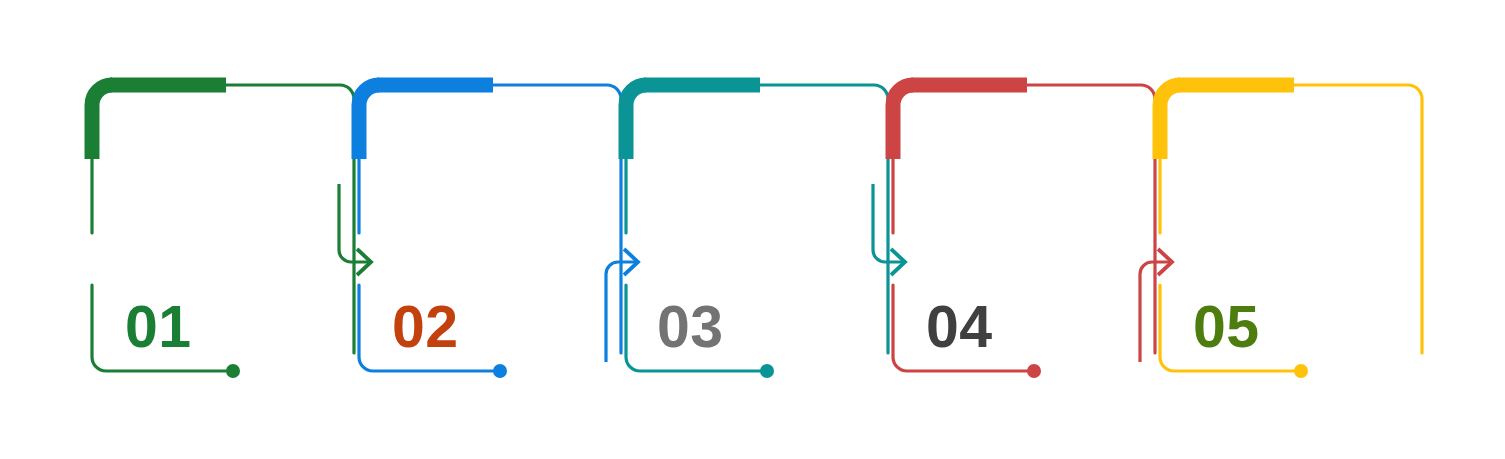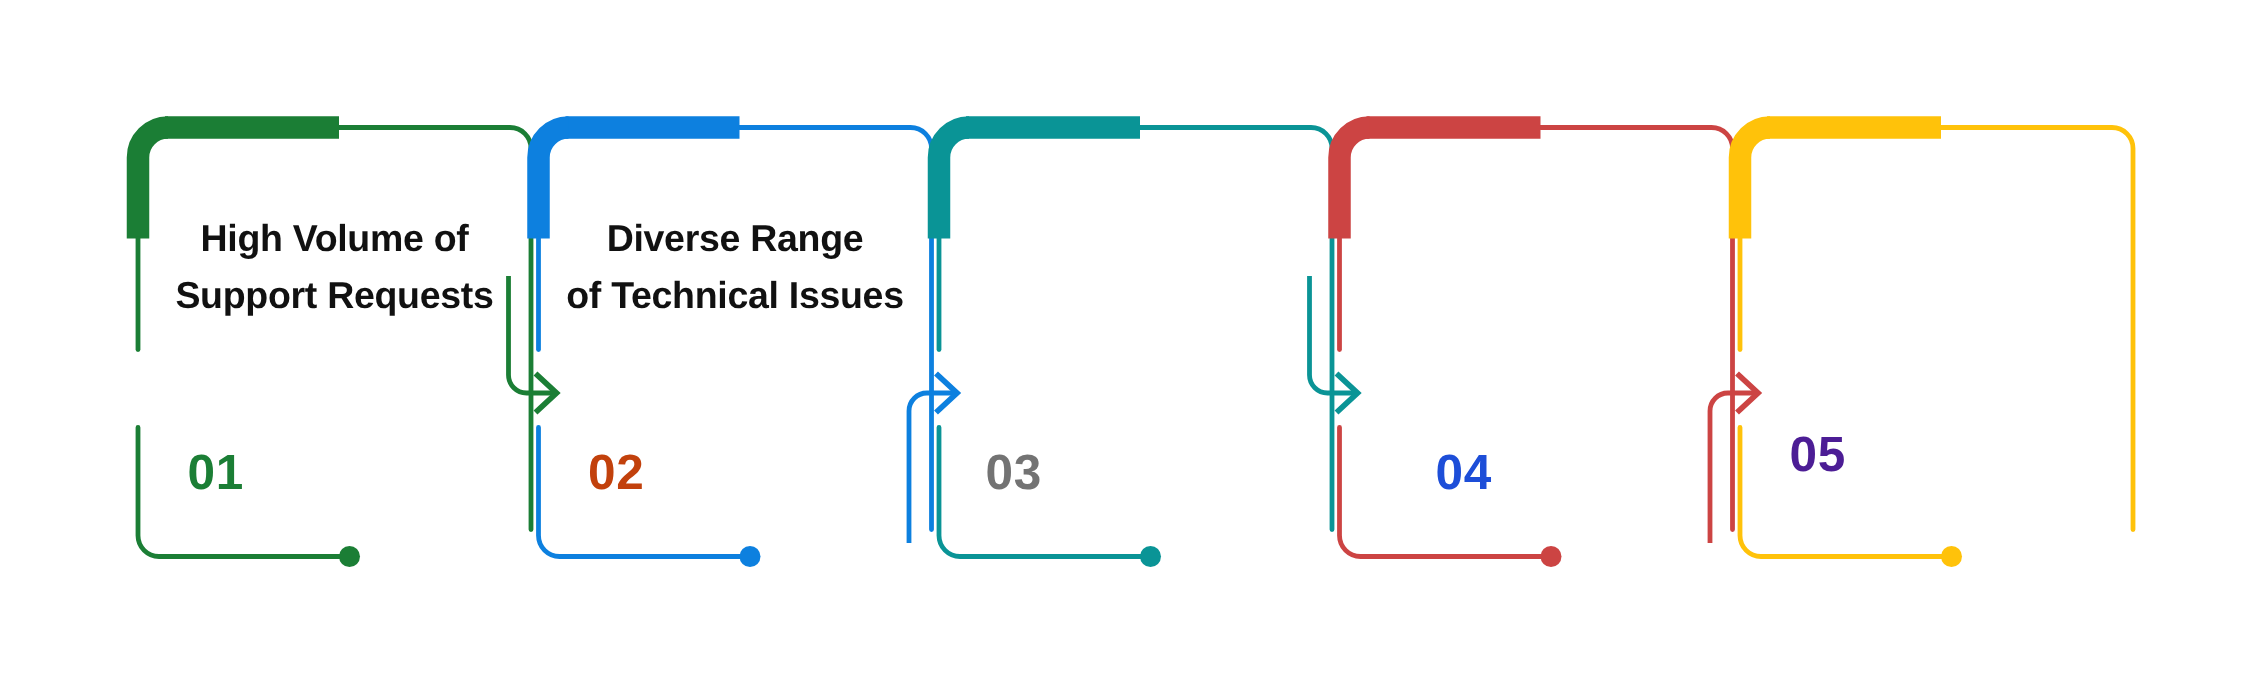--- a/index.html
+++ b/index.html
@@ -32,21 +32,21 @@
     font-size: 25px;
     line-height: 1.52;
     color: #111111;
     letter-spacing: -0.2px;
     white-space: pre-line;
   }
   .card-number {
     position: absolute;
     font-family: "Liberation Sans", sans-serif;
     font-weight: 700;
-    font-size: 33px;
+    font-size: 59px;
     line-height: 1;
     letter-spacing: 0.5px;
   }
 </style>
 </head>
 <body>
 
 <div id="canvas">
 
   <svg id="infographic-svg" viewBox="0 0 1505 459" xmlns="http://www.w3.org/2000/svg">
@@ -106,27 +106,23 @@
           <path d="M 873 184 V 250 A 12 12 0 0 0 885 262 H 905" fill="none" stroke="#0A9496" stroke-width="3.2" stroke-linecap="butt" stroke-linejoin="round"></path>
           <path d="M 891 249 L 905 262 L 891 275" fill="none" stroke="#0A9496" stroke-width="3.8000000000000003" stroke-linecap="butt" stroke-linejoin="miter"></path>
         </g>
         <g>
           <path d="M 1140 362 V 274 A 12 12 0 0 1 1152 262 H 1172" fill="none" stroke="#CC4443" stroke-width="3.2" stroke-linecap="butt" stroke-linejoin="round"></path>
           <path d="M 1158 249 L 1172 262 L 1158 275" fill="none" stroke="#CC4443" stroke-width="3.8000000000000003" stroke-linecap="butt" stroke-linejoin="miter"></path>
         </g>
       </g>
   </svg>
 
-  <div class="card-title" style="left: 108px; top: 140px; width: 230px;">High Volume of
-Support Requests</div>
   <div class="card-number" style="left: 125px; top: 298px; color: rgb(27, 126, 53);">01</div>
 
-  <div class="card-title" style="left: 375px; top: 140px; width: 230px;">Diverse Range
-of Technical Issues</div>
   <div class="card-number" style="left: 392px; top: 298px; color: #c2410c;">02</div>
 
   <div class="card-number" style="left: 657px; top: 298px; color: #737373;">03</div>
 
-  <div class="card-number" style="left: 957px; top: 298px; color: #1d4ed8;">04</div>
+  <div class="card-number" style="left: 926px; top: 298px; color: #404040;">04</div>
 
-  <div class="card-number" style="left: 1193px; top: 286px; color: #4c1d95;">05</div>
+  <div class="card-number" style="left: 1193px; top: 298px; color: #4d7c0f;">05</div>
 
 </div>
 
 </body></html>

